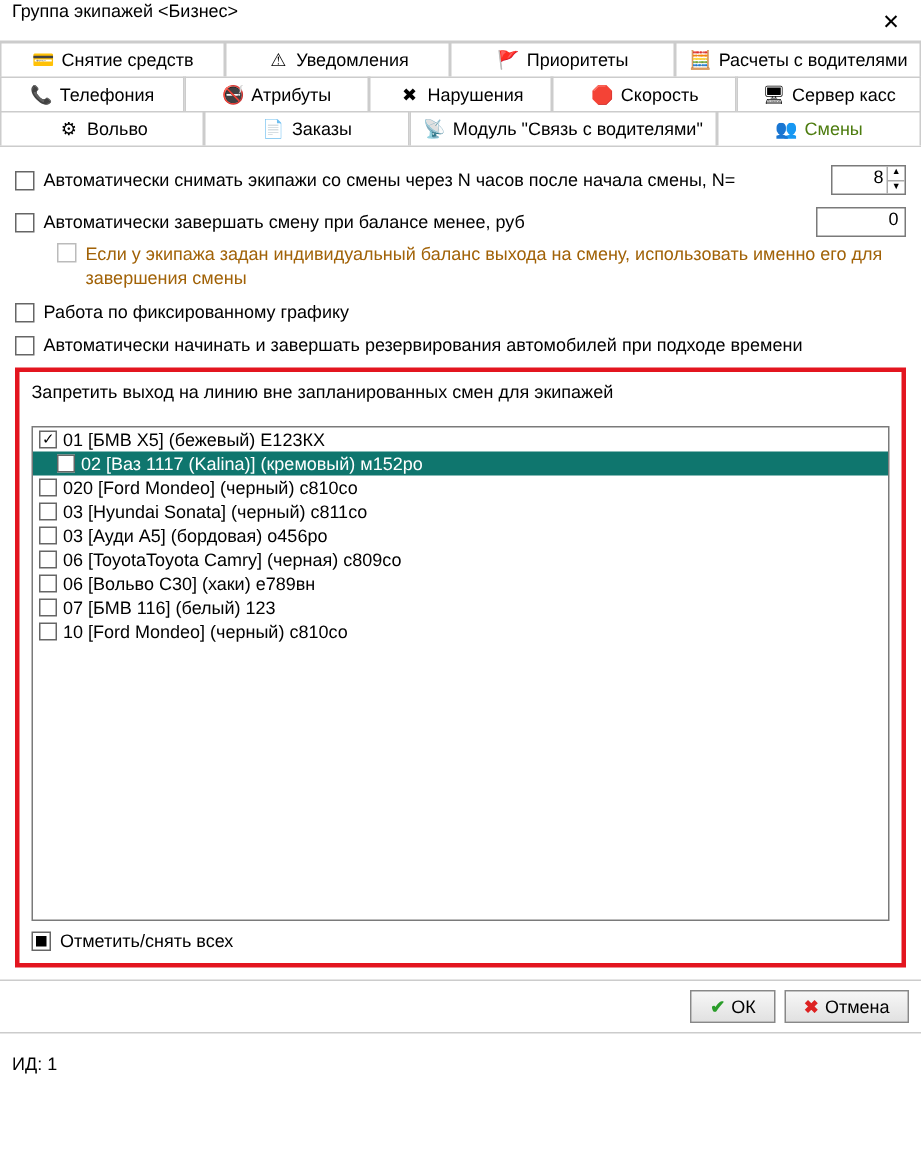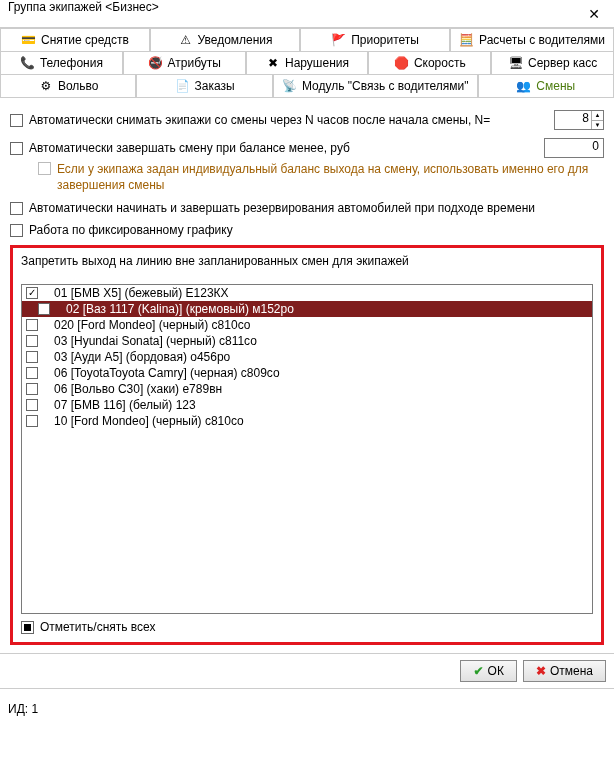--- a/index.html
+++ b/index.html
@@ -46,24 +46,24 @@
     .sub-note .checkbox { border-color: #bbb; }
 
     .group-box {
       border: 3px solid #e3151f; padding: 6px 8px 8px 8px; margin-top: 4px;
     }
     .group-title { font-size: 12px; margin-bottom: 16px; }
     .listbox {
       border: 1px solid #7a7a7a; height: 330px; overflow: auto; background: #fff;
     }
     .list-item {
-      display: flex; align-items: center; gap: 16px; padding: 0 4px; height: 16px; font-size: 12px;
+      display: flex; align-items: center; gap: 4px; padding: 0 4px; height: 16px; font-size: 12px;
     }
     .list-item .checkbox { width: 12px; height: 12px; }
-    .list-item.selected { background: #7f1d1d; color: #fff; padding-left: 16px; }
+    .list-item.selected { background: #0f766e; color: #fff; padding-left: 16px; }
     .list-item.selected .checkbox { background: #fff; }
 
     .toggle-all { display: flex; align-items: center; gap: 6px; margin-top: 6px; font-size: 12px; }
 
     .footer { border-top: 1px solid #ccc; padding: 6px 8px; display: flex; align-items: center; }
     .footer .buttons { margin-left: auto; display: flex; gap: 6px; }
     .btn {
       display: flex; align-items: center; gap: 4px; padding: 3px 12px; font-size: 12px;
       border: 1px solid #888; background: linear-gradient(#f7f7f7,#e1e1e1);
     }
@@ -161,26 +161,26 @@
     <div class="text-input">0</div>
   </div>
 
   <div class="sub-note">
     <span class="checkbox"></span>
     <span>Если у экипажа задан индивидуальный баланс выхода на смену, использовать именно его для завершения смены</span>
   </div>
 
   <div class="row">
     <span class="checkbox"></span>
+    <label>Работа по фиксированному графику</label>
+  </div>
+
+  <div class="row">
+    <span class="checkbox"></span>
     <label>Автоматически начинать и завершать резервирования автомобилей при подходе времени</label>
-  </div>
-
-  <div class="row">
-    <span class="checkbox"></span>
-    <label>Работа по фиксированному графику</label>
   </div>
 
   <div class="group-box">
     <div class="group-title">Запретить выход на линию вне запланированных смен для экипажей</div>
     <div class="listbox" id="listbox">
         <div class="list-item">
           <span class="checkbox checked"></span>
           <span>01 [БМВ X5] (бежевый) Е123КХ</span>
         </div>
         <div class="list-item selected">

